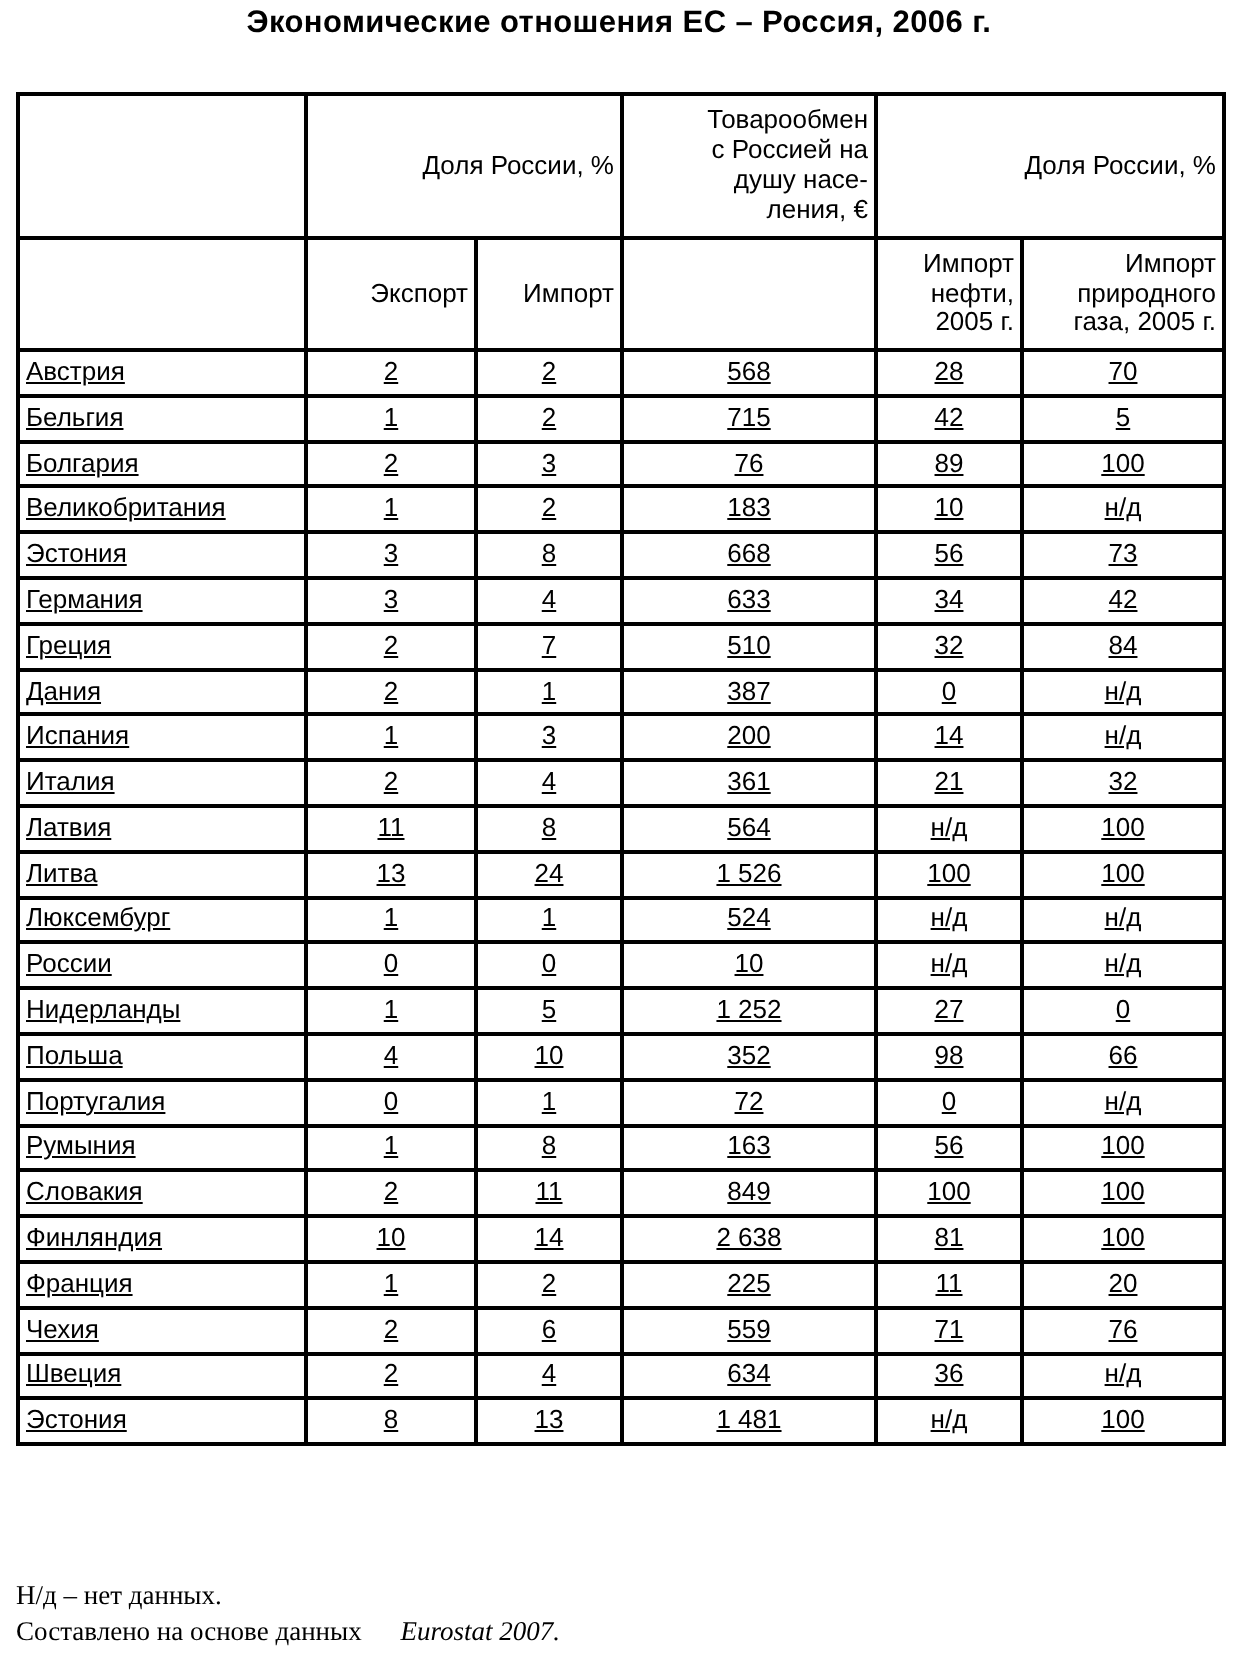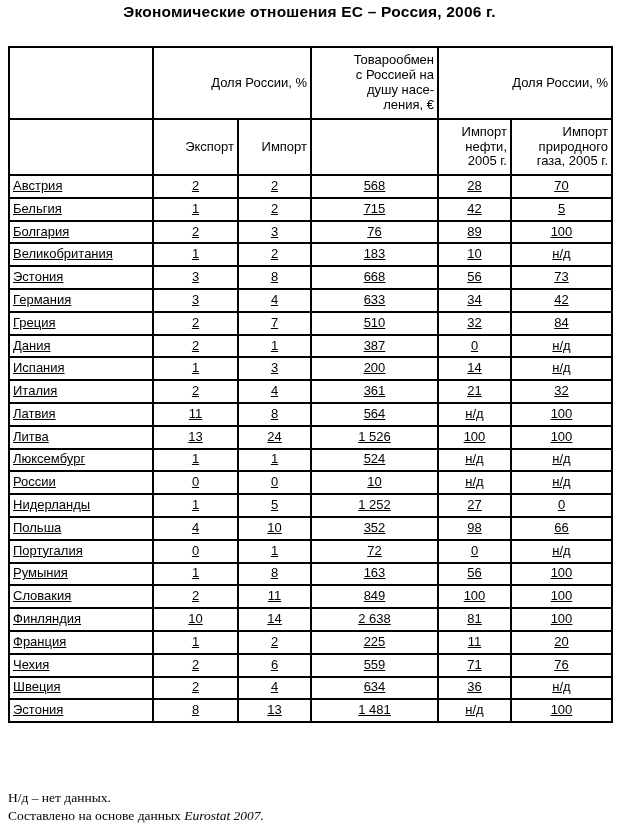--- a/index.html
+++ b/index.html
@@ -63,20 +63,21 @@
     position: absolute;
     top: 789px;
     left: 8px;
     width: 600px;
     font-family: Liberation Serif, serif;
     font-size: 13.5px;
     line-height: 1.3;
   }
   .footnotes .src-italic {
     font-style: italic;
+    margin-left: 16px;
   }
 </style>
 </head>
 <body>
 
 <div class="page">
 
   <div class="title">Экономические отношения ЕС – Россия, 2006 г.</div>
 
   <table class="data-table">

